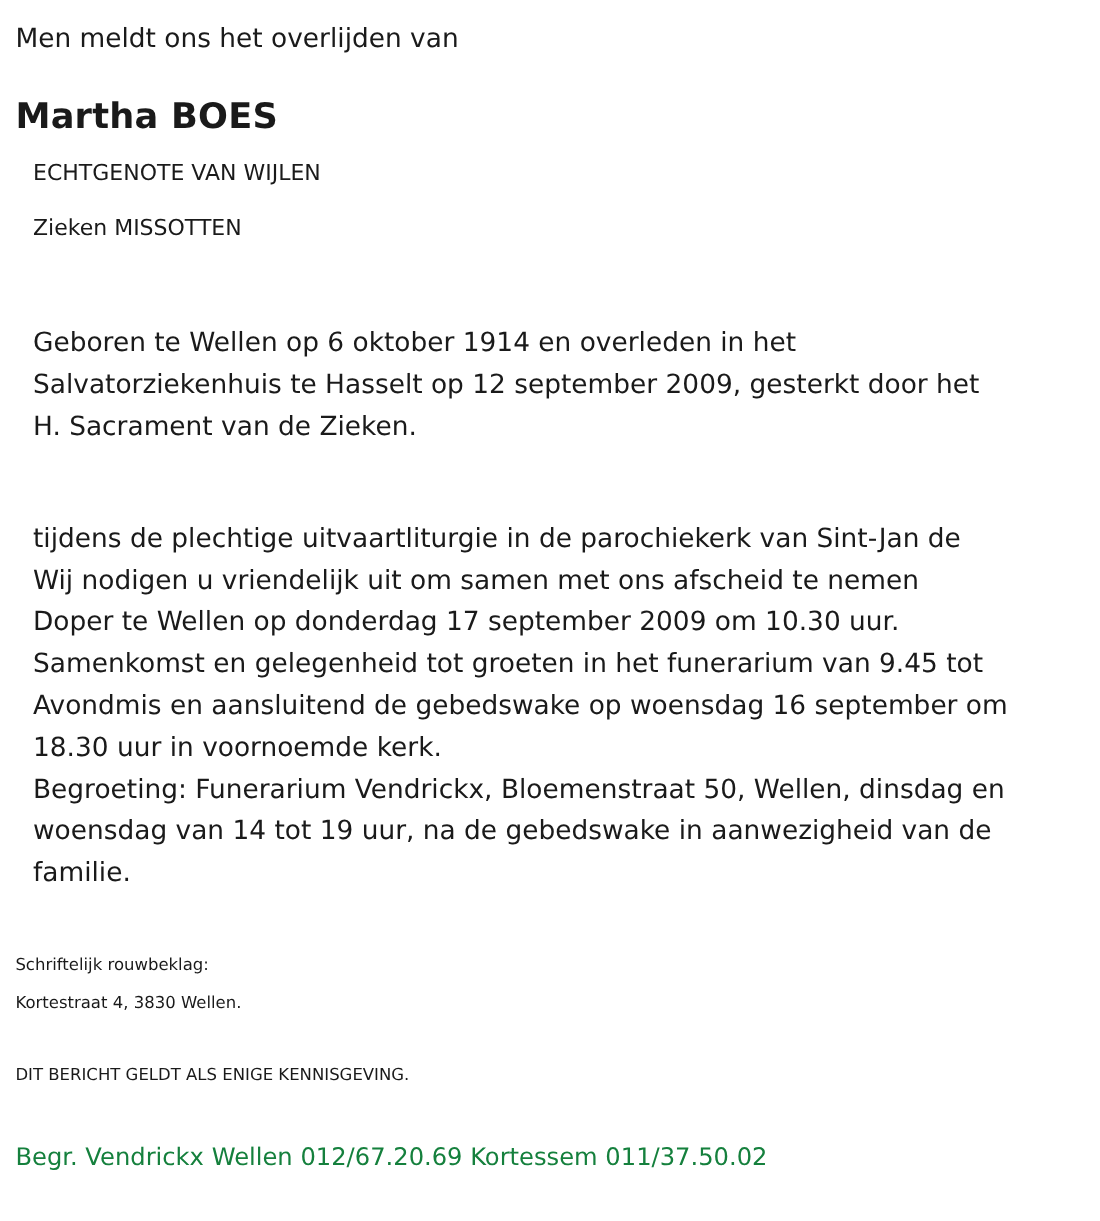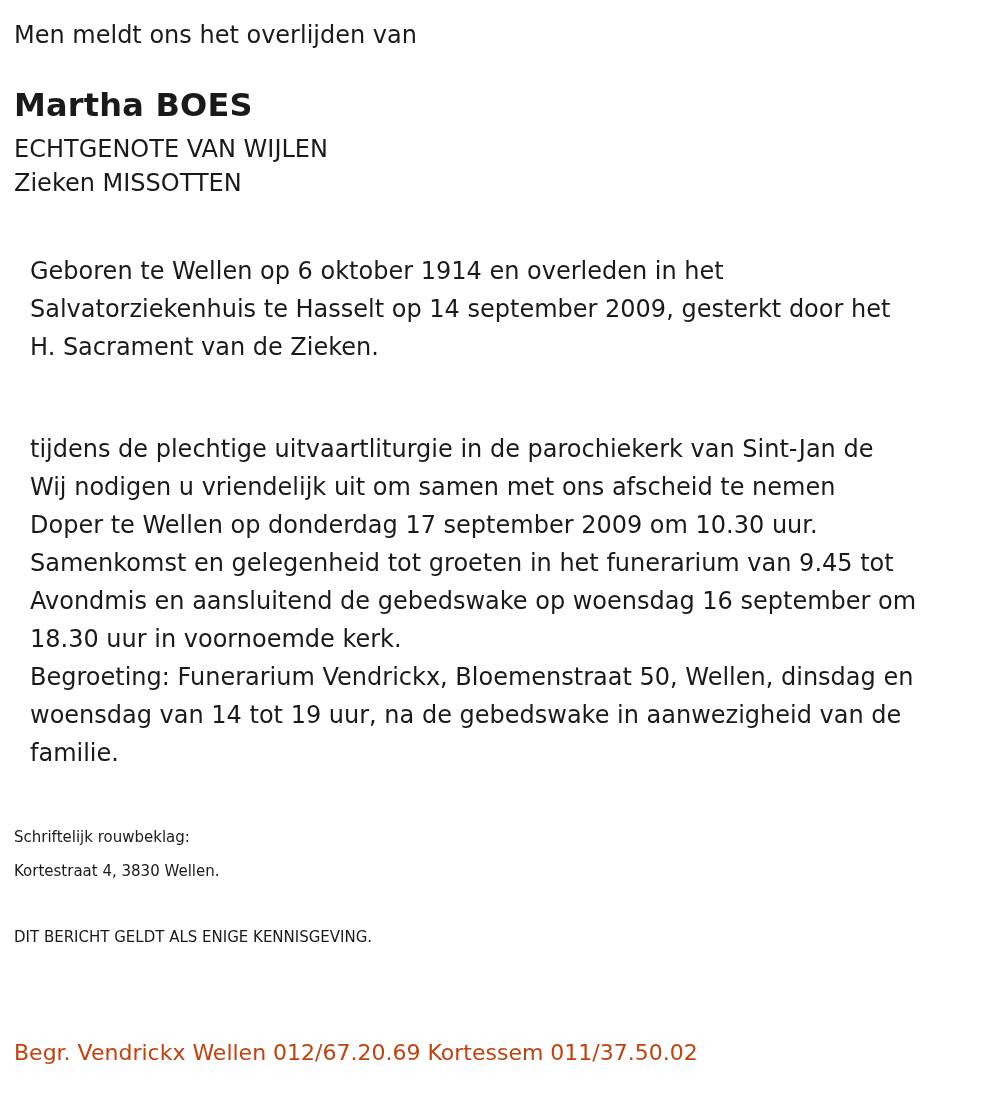--- a/index.html
+++ b/index.html
@@ -27,23 +27,23 @@
     margin: 0 0 34px 0;
   }
   .name {
     font-size: 32px;
     font-weight: bold;
     line-height: 38px;
     margin: 0 0 8px 0;
     letter-spacing: 0.2px;
   }
   .relation-line {
-    font-size: 24px;
+    font-size: 20px;
     line-height: 34px;
-    margin: 0;
+    margin: 16px;
   }
   .spacer-lg {
     height: 36px;
   }
   .spacer-md {
     height: 32px;
   }
   .para {
     font-size: 24px;
     line-height: 38px;
@@ -58,39 +58,39 @@
     font-size: 15px;
     line-height: 34px;
     margin: 0;
   }
   .footer {
     position: absolute;
     left: 14px;
     bottom: 20px;
     font-size: 22px;
     line-height: 30px;
-    color: #c2410c;
+    color: #15803d;
   }
 </style>
 </head>
 <body>
 
 <div class="page">
 
   <p class="intro">Men meldt ons het overlijden van</p>
 
   <h1 class="name">Martha BOES</h1>
   <p class="relation-line">ECHTGENOTE VAN WIJLEN</p>
   <p class="relation-line">Zieken MISSOTTEN</p>
 
   <div class="spacer-lg"></div>
 
   <p class="para">
     <span class="line">Geboren te Wellen op 6 oktober 1914 en overleden in het</span>
-    <span class="line">Salvatorziekenhuis te Hasselt op 14 september 2009, gesterkt door het</span>
+    <span class="line">Salvatorziekenhuis te Hasselt op 12 september 2009, gesterkt door het</span>
     <span class="line">H. Sacrament van de Zieken.</span>
   </p>
 
   <div class="spacer-md"></div>
 
   <p class="para">
     <span class="line">tijdens de plechtige uitvaartliturgie in de parochiekerk van Sint-Jan de</span>
     <span class="line">Wij nodigen u vriendelijk uit om samen met ons afscheid te nemen</span>
     <span class="line">Doper te Wellen op donderdag 17 september 2009 om 10.30 uur.</span>
     <span class="line">Samenkomst en gelegenheid tot groeten in het funerarium van 9.45 tot</span>

